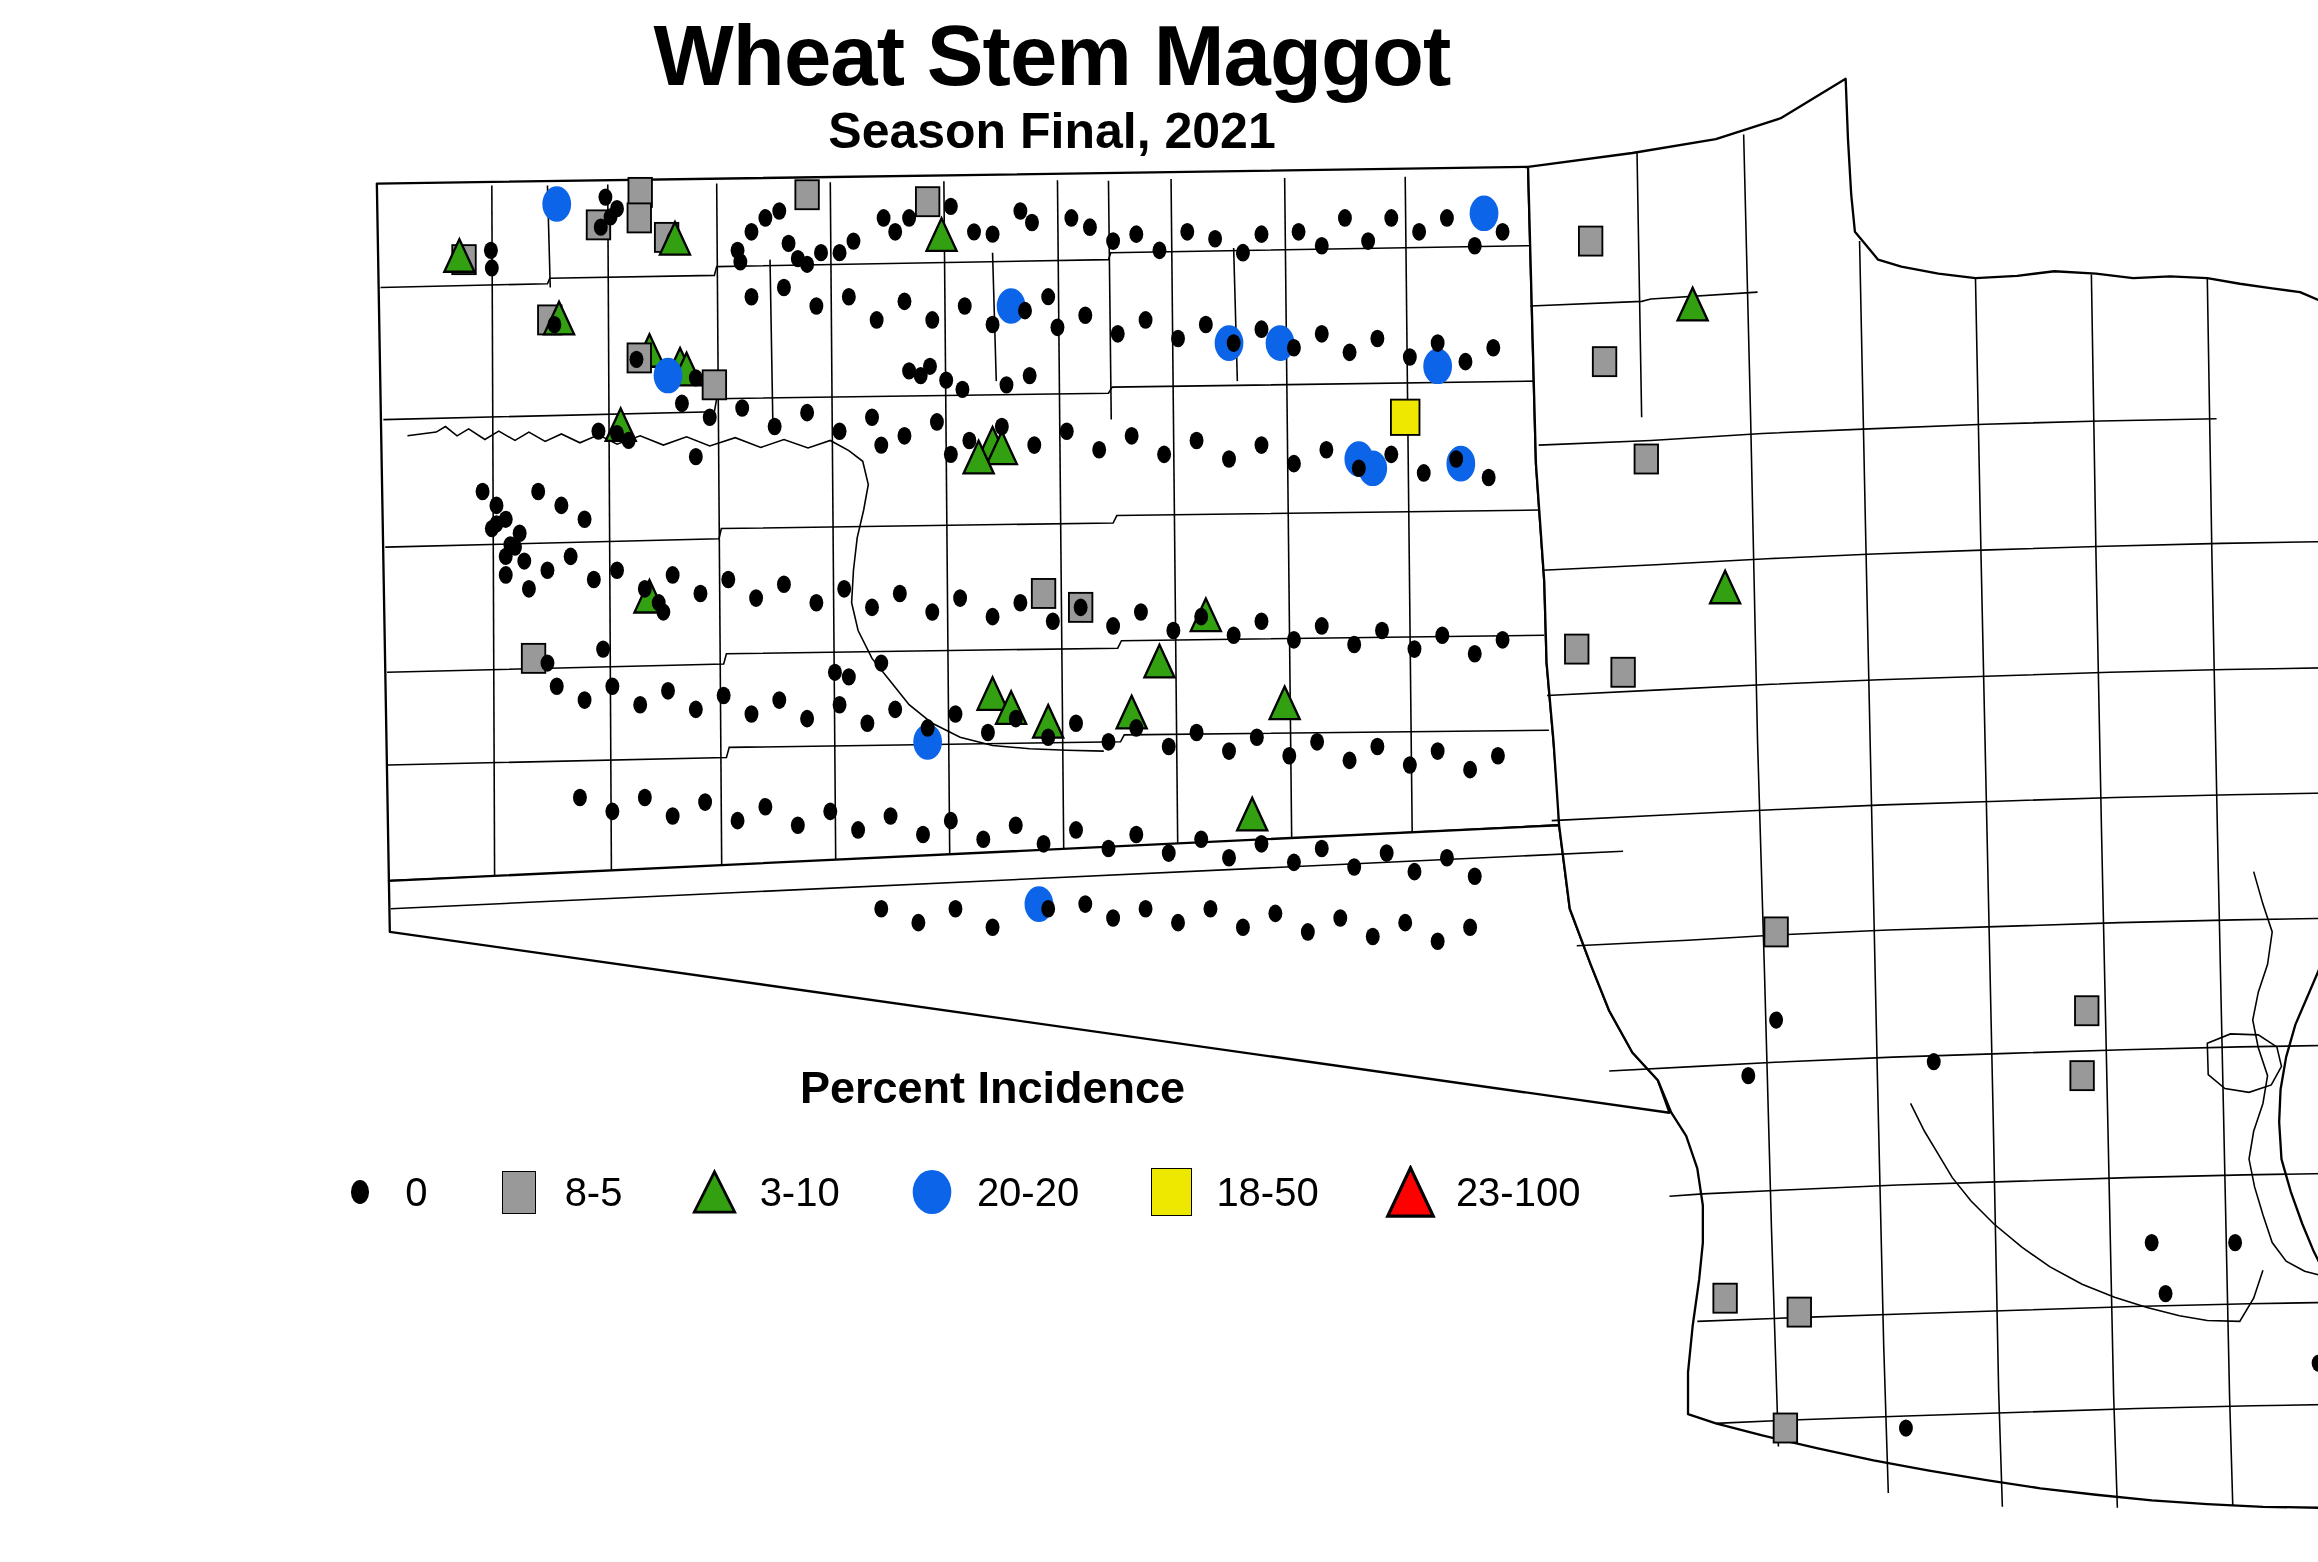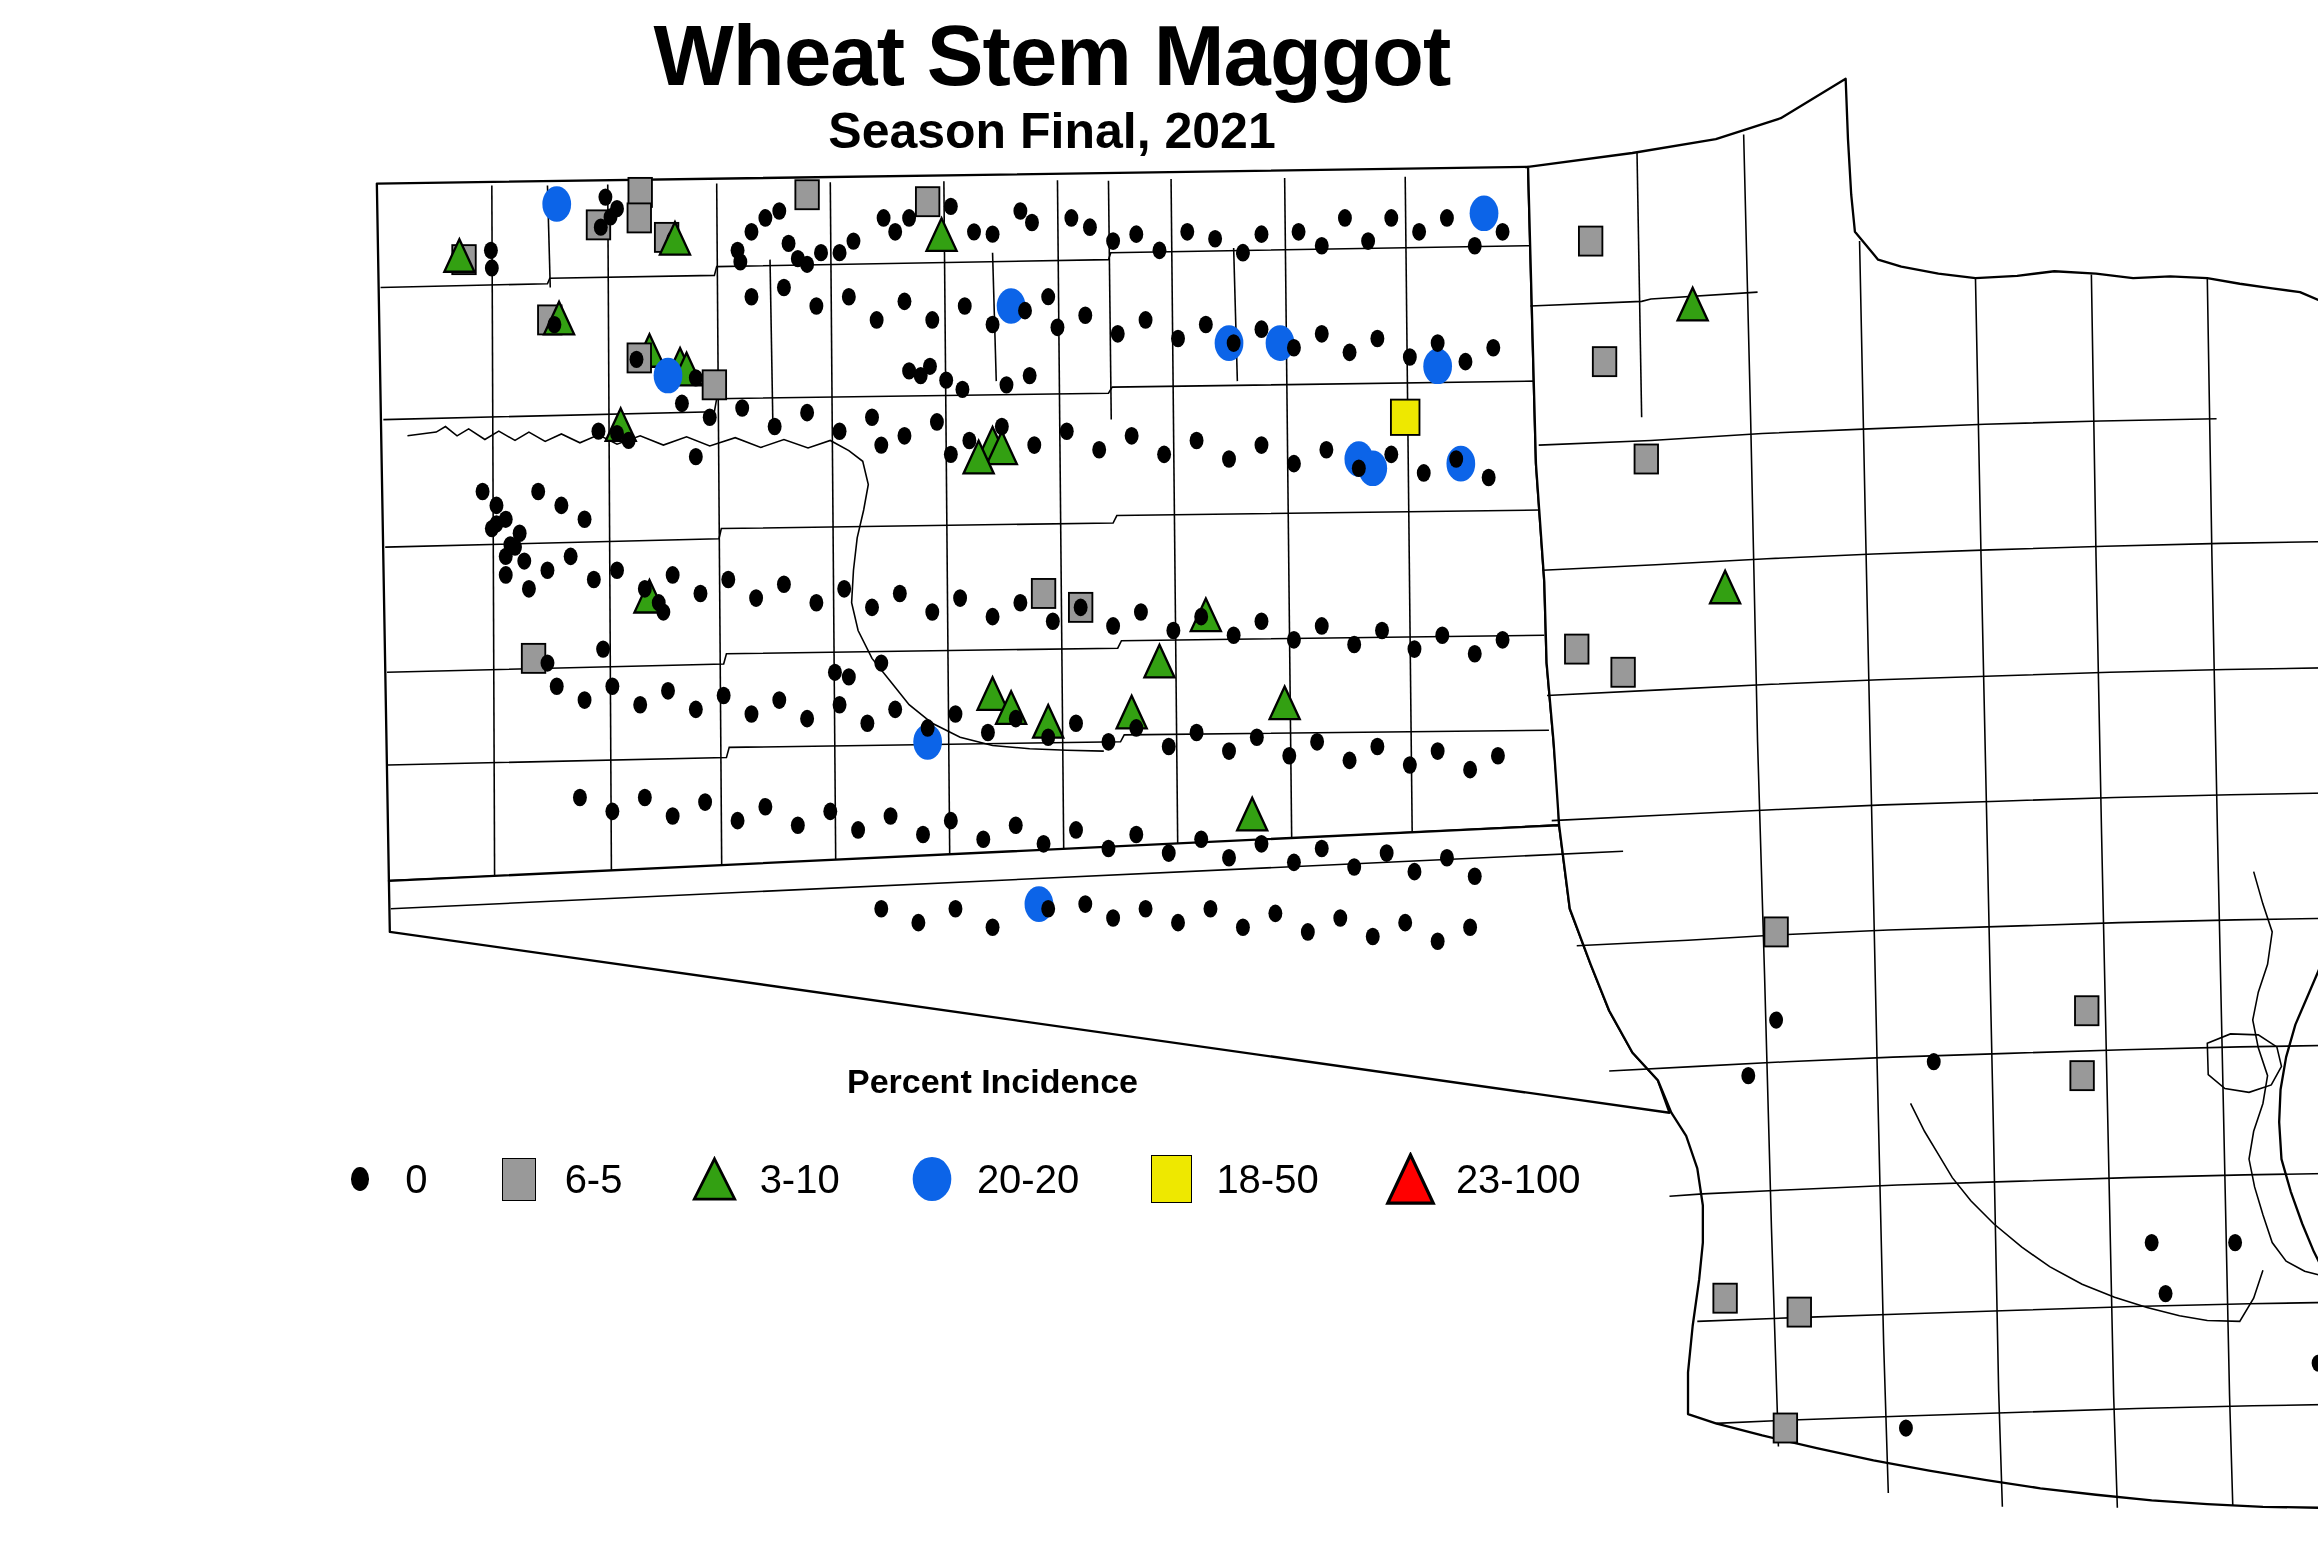--- a/index.html
+++ b/index.html
@@ -27,21 +27,21 @@
   svg#map{display:block;width:2994px;height:1562px;}
 
   .state-outline{fill:#ffffff;stroke:#000000;stroke-width:5;stroke-linejoin:round;}
   .county-line{fill:none;stroke:#000000;stroke-width:3.4;}
   .river-line{fill:none;stroke:#000000;stroke-width:3.4;}
 
   
   #legend{position:absolute;left:0;top:1062px;width:1716px;}
   #legend-title{
     font-family:"Liberation Sans",sans-serif;
-    font-weight:bold;font-size:34px;color:#000;text-align:center;margin:0;
+    font-weight:bold;font-size:45px;color:#000;text-align:center;margin:0;
     padding-left:269px;
   }
   #legend-row{
     display:flex;align-items:center;margin-top:52px;padding-left:325px;
   }
   .legend-item{display:flex;align-items:center;margin-right:57px;}
   .legend-swatch{width:70px;height:52px;display:flex;align-items:center;justify-content:center;}
   .legend-label{
     font-family:"Liberation Sans",sans-serif;
     font-size:40px;color:#000;margin-left:10.2px;white-space:nowrap;
@@ -508,21 +508,21 @@
         <div class="legend-swatch">
           <div class="sw-dot" style="background:#000000"></div>
         </div>
         <div class="legend-label">0</div>
       </div>
 
       <div class="legend-item">
         <div class="legend-swatch">
           <div class="sw-square" style="background:#999999"></div>
         </div>
-        <div class="legend-label">6-5</div>
+        <div class="legend-label">8-5</div>
       </div>
 
       <div class="legend-item">
         <div class="legend-swatch">
           <svg width="45" height="46" viewBox="0 0 96 100">
             <polygon points="48,6 92,94 4,94" fill="#33A012" stroke="#000" stroke-width="6"></polygon>
           </svg>
         </div>
         <div class="legend-label">3-10</div>
       </div>

